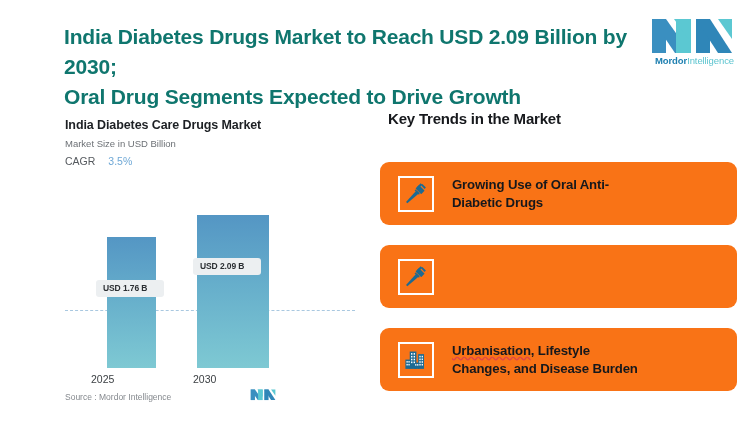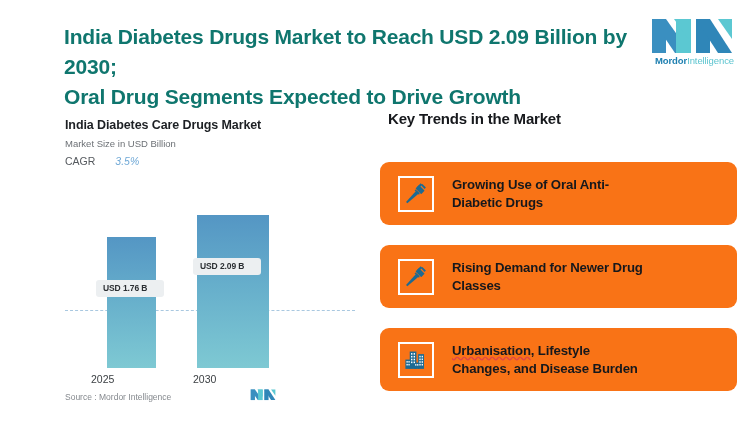--- a/index.html
+++ b/index.html
@@ -60,21 +60,21 @@
     letter-spacing: -0.1px;
   }
   .chart-subtitle {
     position: absolute; left: 45px; top: 38px;
     font-size: 9.5px; color: #6c7075; text-align: right;
   }
   .chart-cagr {
     position: absolute; left: 45px; top: 55px;
     font-size: 10.5px; color: #55595e;
   }
-  .chart-cagr .val { color: #6fa8d6; margin-left: 20px; font-style: italic; }
+  .chart-cagr .val { color: #6fa8d6; margin-left: 13px; }
 
   .plot {
     position: absolute;
     left: 45px; top: 78px;
     width: 290px; height: 190px;
   }
   .dash-line {
     position: absolute;
     left: 0px; top: 132px;
     width: 290px; height: 0;
@@ -260,24 +260,20 @@
           <svg viewBox="0 0 24 24">
             <g fill="#1c6a93">
               <rect x="14.2" y="2.0" width="2.0" height="5.2" transform="rotate(45 15.2 4.6)"></rect>
               <rect x="12.1" y="5.6" width="7.4" height="4.6" transform="rotate(45 15.8 7.9)" rx="0.6"></rect>
               <rect x="16.6" y="4.2" width="4.6" height="1.7" transform="rotate(45 18.9 5.05)"></rect>
               <rect x="13.6" y="7.0" width="4.6" height="1.3" transform="rotate(45 15.9 7.65)"></rect>
               <polygon points="12.6,8.6 15.1,11.1 4.0,20.6 2.8,19.4"></polygon>
               <rect x="10.3" y="9.6" width="5.6" height="1.2" transform="rotate(45 13.1 10.2)"></rect>
             </g>
           </svg>
-        </div>
-        <div class="card-text">
-          <span>Rising Demand for Newer Drug</span><br>
-          <span>Classes</span>
         </div>
       </div>
 
       <div class="card">
         <div class="card-icon">
           <svg viewBox="0 0 24 24">
             <g fill="#1c6a93">
               <rect x="6.2" y="4.2" width="6.2" height="16.0"></rect>
               <rect x="14.0" y="6.6" width="5.4" height="13.6"></rect>
               <rect x="2.2" y="11.6" width="4.4" height="8.6"></rect>

